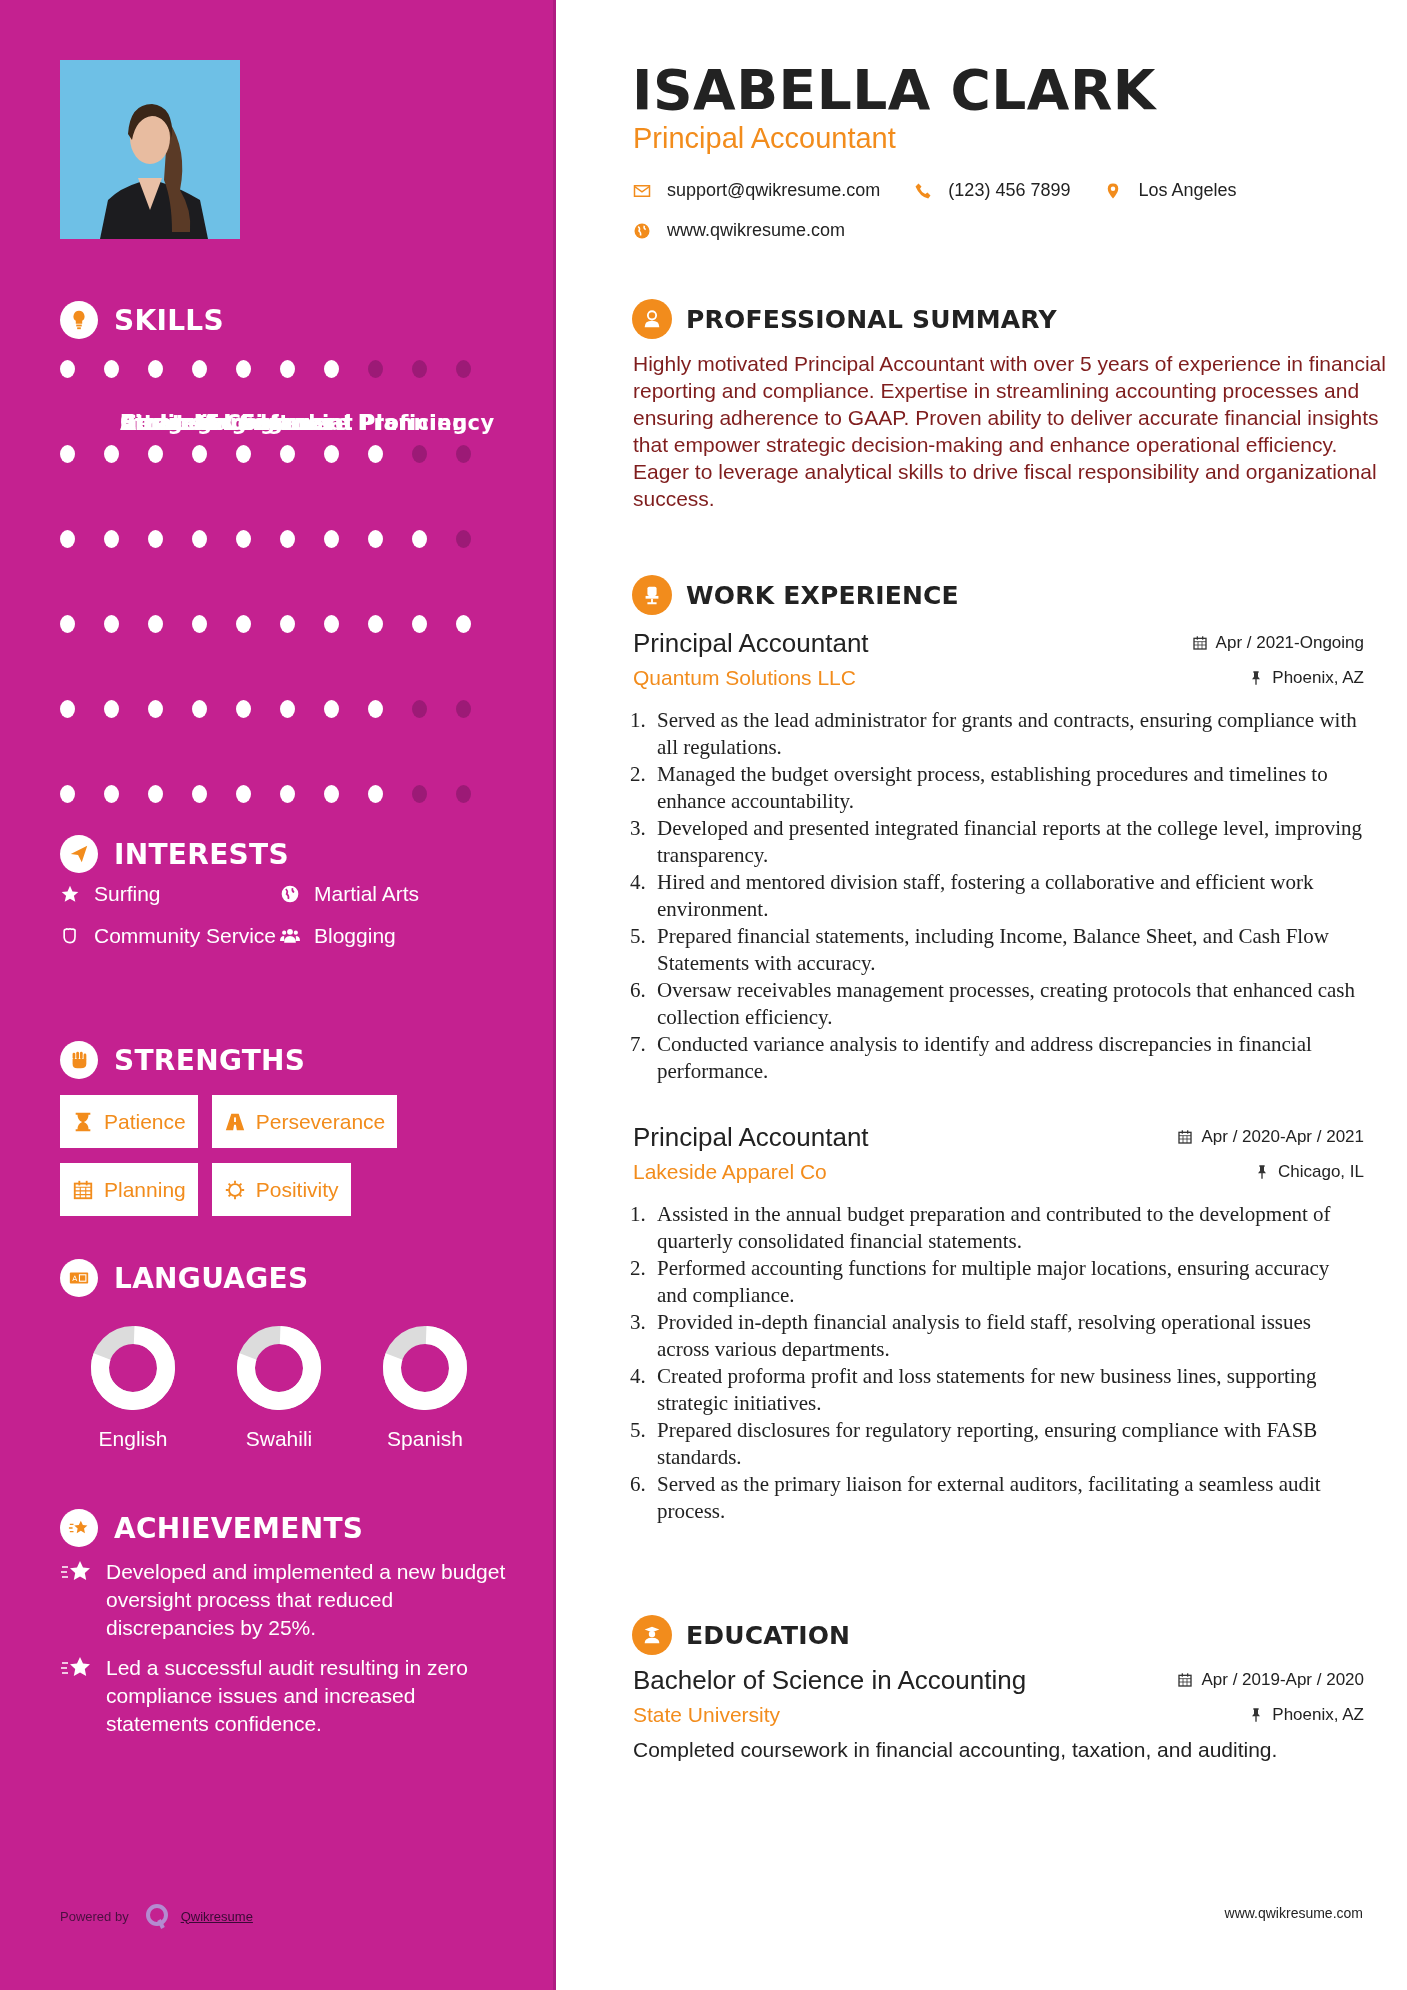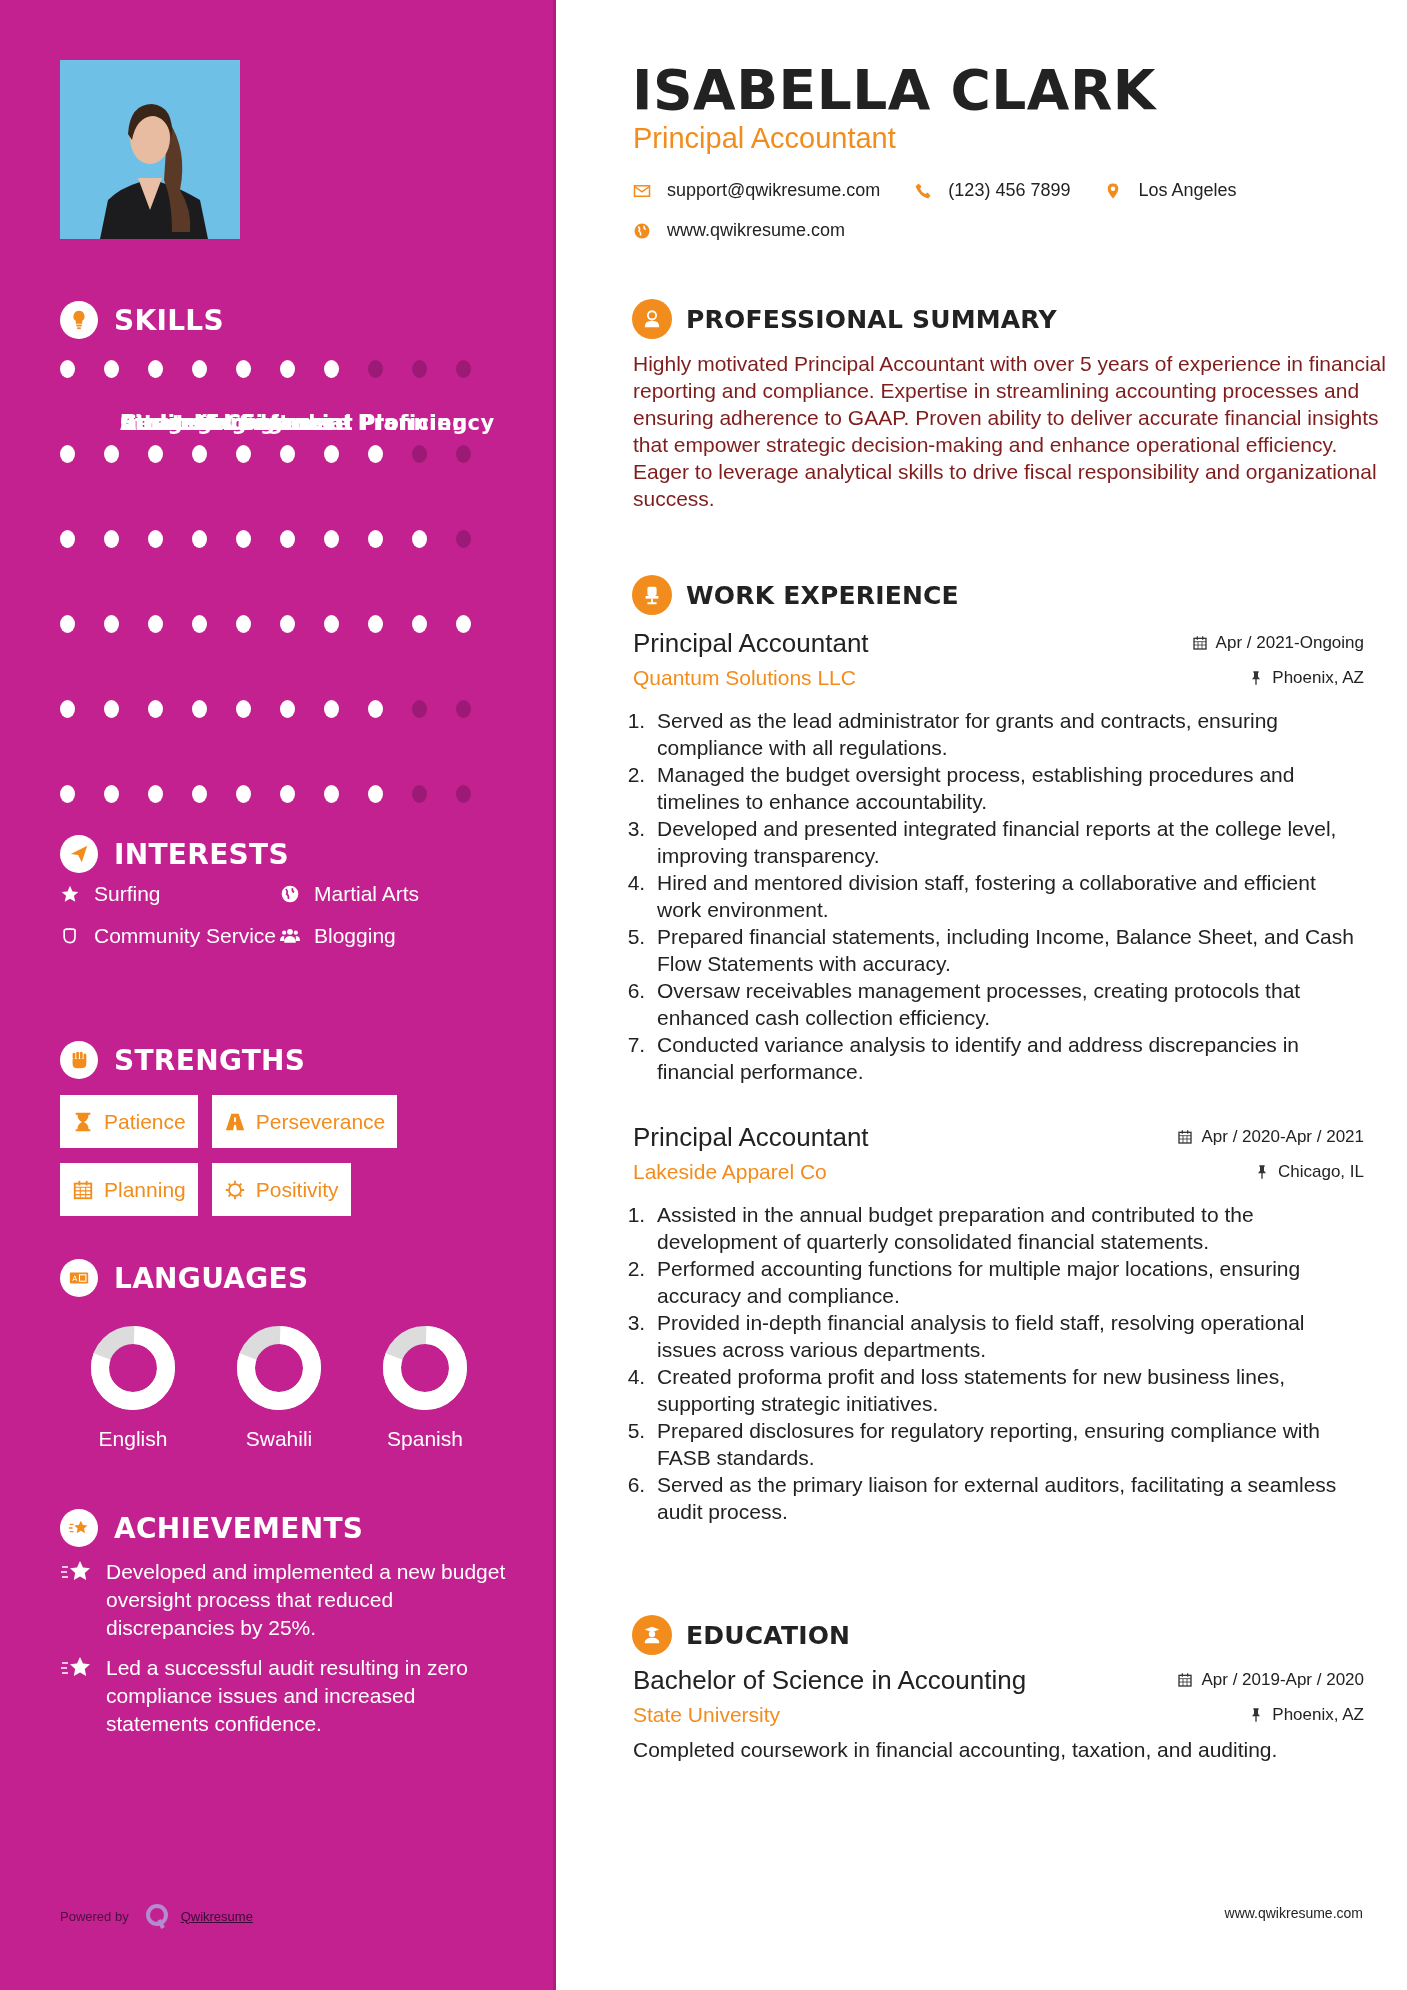--- a/index.html
+++ b/index.html
@@ -70,21 +70,21 @@
 
   .summary { position: absolute; left: 61px; top: 350px; width: 760px; font-size: 21px; line-height: 27px; color: #7f1d1d; }
 
   .job { position: absolute; left: 61px; width: 731px; }
   .job .row { display: flex; justify-content: space-between; align-items: center; }
   .job .jtitle { font-size: 26px; color: #222222; height: 36px; line-height: 36px; }
   .job .meta { font-size: 17px; color: #222222; display: flex; align-items: center; }
   .job .meta svg { width: 16px; height: 16px; margin-right: 8px; }
   .job .company { font-size: 21px; color: #F28C1C; height: 34px; line-height: 34px; }
   .job ol { margin-top: 12px; padding-left: 18px; font-size: 21px; line-height: 27px; color: #222222; }
-  .job ol li { padding-left: 6px; }
+  .job ol li { padding-left: 6px; font-family: Liberation Serif, serif; }
   .job .desc { margin-top: 4px; font-size: 21px; line-height: 27px; }
 
   .footer-url { position: absolute; right: 60px; top: 1905px; font-size: 14px; color: #222222; }
 </style>
 </head>
 <body>
 
 <aside class="sidebar">
 
   <div class="photo">

